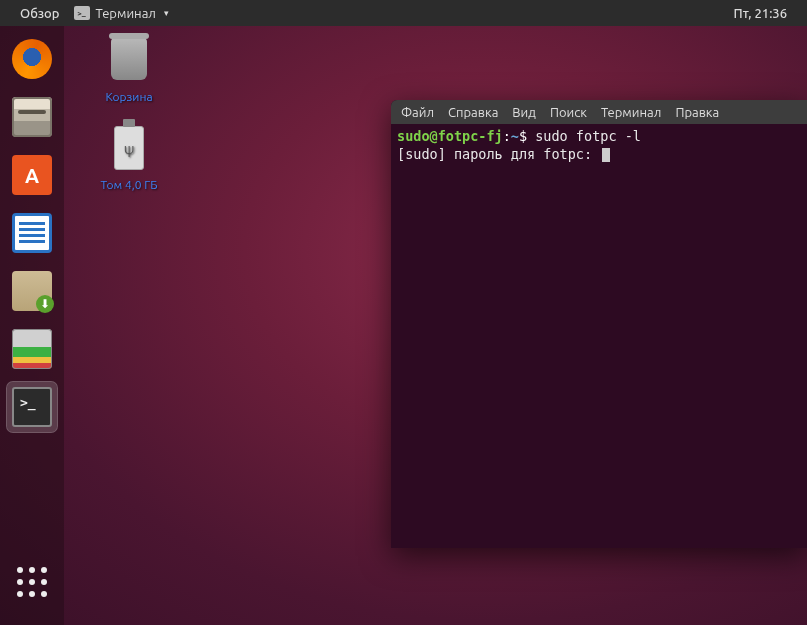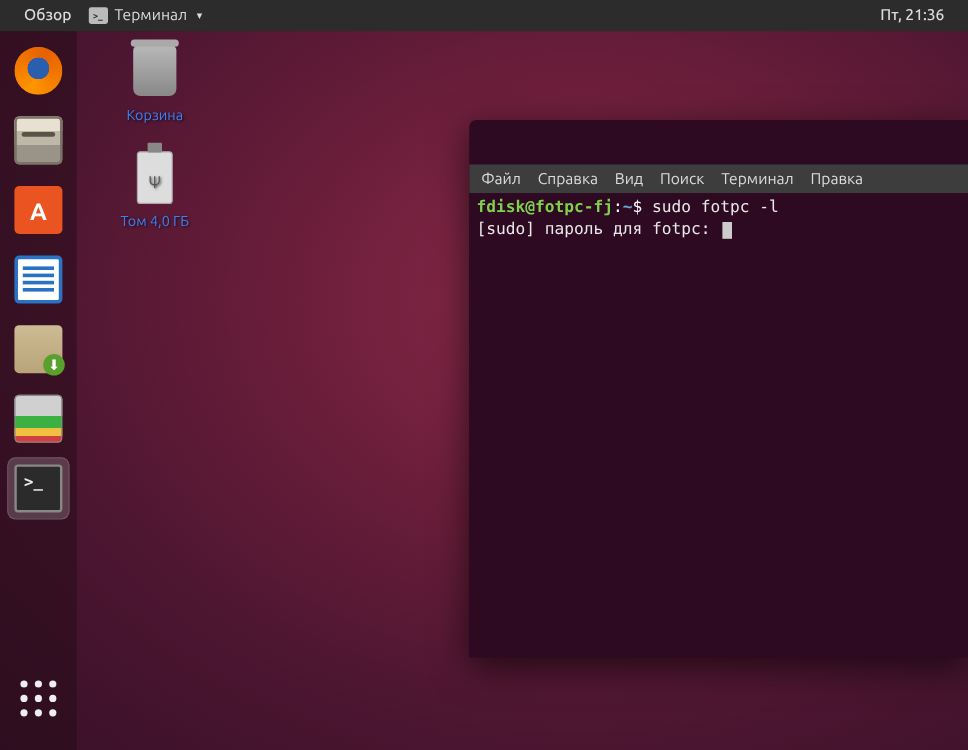--- a/index.html
+++ b/index.html
@@ -97,21 +97,21 @@
   .term-title {
     height: 26px; background: #3a3a3a;
     display: flex; align-items: center; justify-content: center;
     font-size: 13px; color: #ddd; font-weight: 500;
     border-top-left-radius: 6px;
   }
   .term-menu {
     height: 24px; background: #3d3d3d;
     display: flex; align-items: center; gap: 14px;
     padding: 0 10px;
-    font-size: 13px; color: #ddd; margin-top: 37px;
+    font-size: 13px; color: #ddd;
   }
   .term-menu span { cursor: pointer; }
   .term-body {
     flex: 1; background: #2d0a22;
     padding: 4px 6px;
     font-family: "DejaVu Sans Mono", Consolas, monospace;
     font-size: 13.5px; line-height: 1.3;
     color: #e8e8e8; white-space: pre;
   }
   .ps-user { color: #7fd24a; font-weight: bold; }
@@ -204,16 +204,16 @@
 
   <div class="terminal-window">
     <div class="term-menu">
       <span>Файл</span>
       <span>Справка</span>
       <span>Вид</span>
       <span>Поиск</span>
       <span>Терминал</span>
       <span>Правка</span>
     </div>
-    <div class="term-body"><span class="ps-user">fdisk@fotpc-fj</span><span class="ps-white">:</span><span class="ps-path">~</span><span class="ps-white">$</span> <span>sudo fotpc -l</span>
+    <div class="term-body"><span class="ps-user">sudo@fotpc-fj</span><span class="ps-white">:</span><span class="ps-path">~</span><span class="ps-white">$</span> <span>sudo fotpc -l</span>
 <span>[sudo] пароль для fotpc: </span><span class="cursor"></span></div>
   </div>
 </div>
 
 </body></html>

